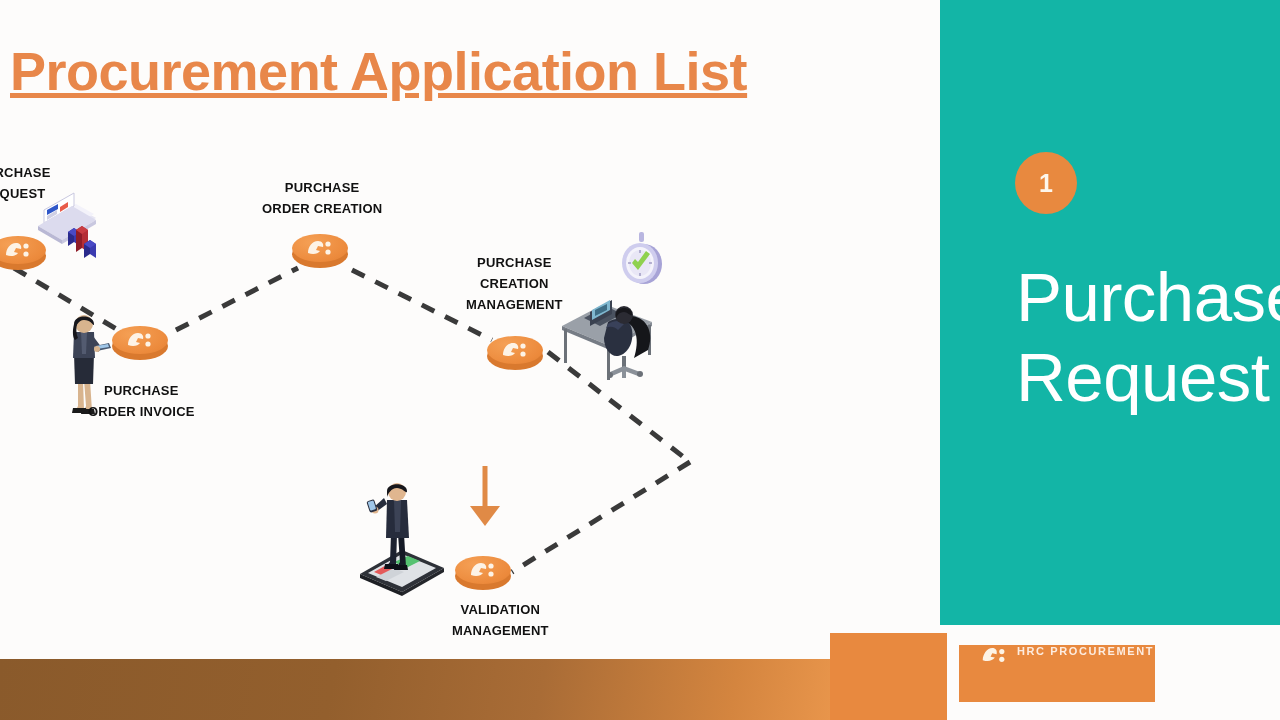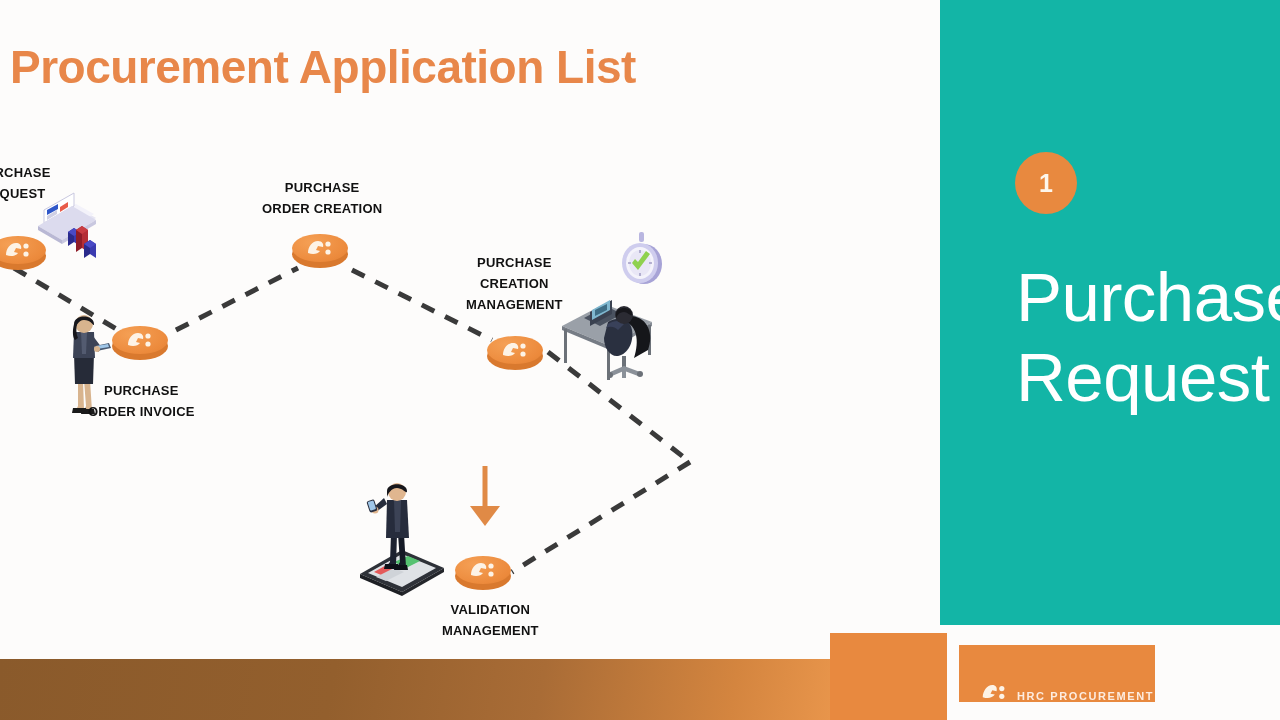--- a/index.html
+++ b/index.html
@@ -9,24 +9,25 @@
     font-family:"Liberation Sans", sans-serif;
     position:relative;
   }
 
   
   #slide { position:absolute; inset:0; background:#fdfcfb; }
 
   
   #title {
     position:absolute; left:10px; top:40px;
-    font-size:46px; font-weight:bold;
+    font-size:54px; font-weight:bold;
     color:#e8874a;
     letter-spacing:-0.5px;
     white-space:nowrap;
+    text-decoration:underline;
   }
 
   
   #diagram { position:absolute; left:0; top:0; width:940px; height:660px; }
   #connectors { position:absolute; left:0; top:0; width:940px; height:660px; }
 
   .node {
     position:absolute;
     width:60px; height:44px;
   }
@@ -97,21 +98,21 @@
   }
   #next-panel {
     position:absolute; left:830px; top:633px; width:117px; height:87px;
     background:#e8893f;
   }
 
   #logo-box {
     position:absolute; left:959px; top:645px;
     width:196px; height:57px;
     background:#e8893f;
-    display:flex; align-items:flex-end; gap:10px;
+    display:flex; align-items:flex-start; gap:10px;
     padding-left:22px;
   }
   #logo-mark svg { width:26px; height:20px; display:block; }
   #logo-text {
     color:#fdece0; font-size:11px; font-weight:bold;
     letter-spacing:1.6px;
   }
 </style>
 </head>
 <body>
@@ -356,21 +357,21 @@
       <div class="disc-side"></div>
       <div class="disc-top"></div>
       <div class="glyph">
         <svg viewBox="0 0 30 18">
           <path d="M3,14 C3,8 7,2 13,2 C17,2 19,5 18,8 L13,7 L11,11 L15,12 C13,15 8,16 3,14 Z" fill="#fdf3e6"></path>
           <circle cx="23" cy="5" r="2.6" fill="#fdf3e6"></circle>
           <circle cx="23" cy="13" r="2.6" fill="#fdf3e6"></circle>
         </svg>
       </div>
     </div>
-    <div class="node-label" style="left:442px; top:600px;">
+    <div class="node-label" style="left:452px; top:600px;">
       <div>VALIDATION</div>
       <div>MANAGEMENT</div>
     </div>
 
   </div>
 
   <div id="teal-panel">
     <div id="step-badge">1</div>
     <div id="panel-title">Purchase
 Request</div>

